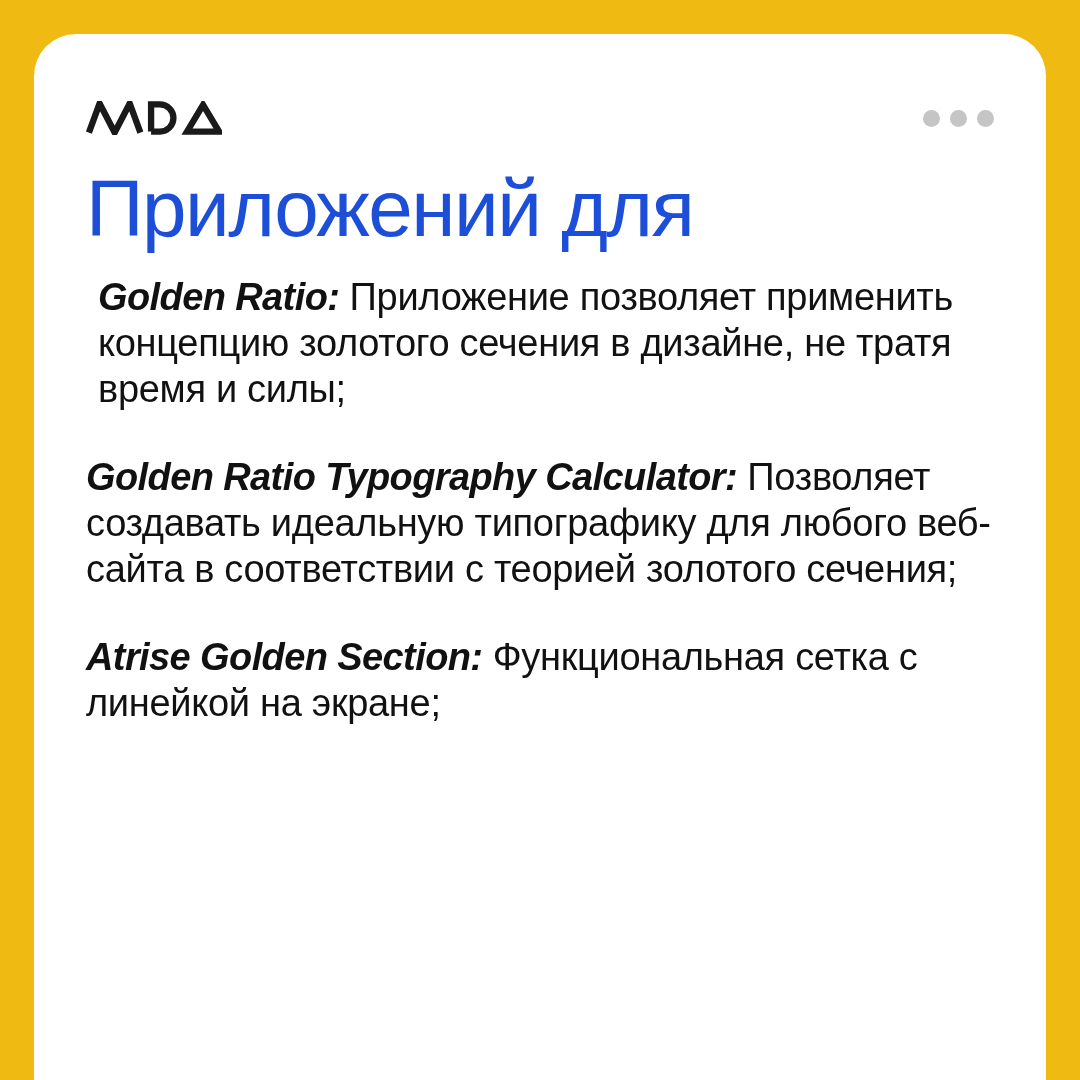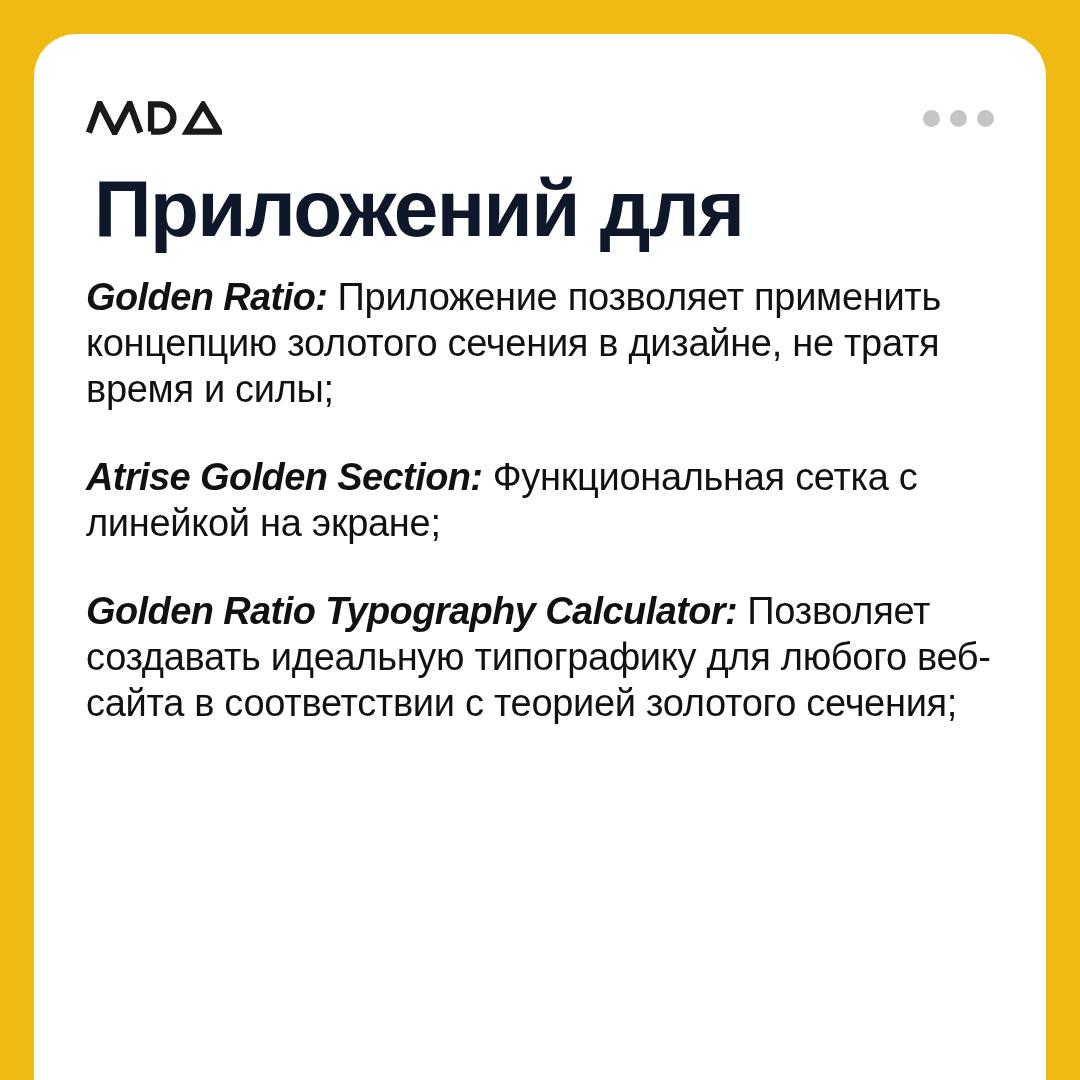--- a/index.html
+++ b/index.html
@@ -41,37 +41,38 @@
     gap: 10px;
     cursor: pointer;
   }
   .menu-dots .dot {
     width: 17px;
     height: 17px;
     border-radius: 50%;
     background: #C5C5C5;
   }
   h1.title {
-    margin: 28px 0 0 8px;
+    margin: 28px 0 0 0;
     font-size: 80px;
     line-height: 90px;
-    font-weight: 700;
+    font-weight: 400;
     letter-spacing: -1.5px;
-    color: #0f172a;
+    color: #1d4ed8;
   }
   p.para {
     margin: 42px 0 0 0;
     font-size: 38px;
     line-height: 46px;
     font-weight: 500;
     letter-spacing: -0.3px;
     color: #111111;
   }
   p.para.first {
     margin-top: 20px;
+    margin-left: 12px;
   }
   p.para .lead {
     font-style: italic;
     font-weight: 700;
     letter-spacing: -0.6px;
   }
 </style>
 </head>
 <body>
 
@@ -95,23 +96,23 @@
   <h1 class="title">
     <span>Приложений для</span><br>
   </h1>
 
   <p class="para first">
     <em class="lead">Golden Ratio:</em>
     <span>Приложение позволяет применить концепцию золотого сечения в дизайне, не тратя время и силы;</span>
   </p>
 
   <p class="para">
-    <em class="lead">Atrise Golden Section:</em>
-    <span>Функциональная сетка с линейкой на экране;</span>
+    <em class="lead">Golden Ratio Typography Calculator:</em>
+    <span>Позволяет создавать идеальную типографику для любого веб-сайта в соответствии с теорией золотого сечения;</span>
   </p>
 
   <p class="para">
-    <em class="lead">Golden Ratio Typography Calculator:</em>
-    <span>Позволяет создавать идеальную типографику для любого веб-сайта в соответствии с теорией золотого сечения;</span>
+    <em class="lead">Atrise Golden Section:</em>
+    <span>Функциональная сетка с линейкой на экране;</span>
   </p>
 
 
 </div>
 
 </body></html>

